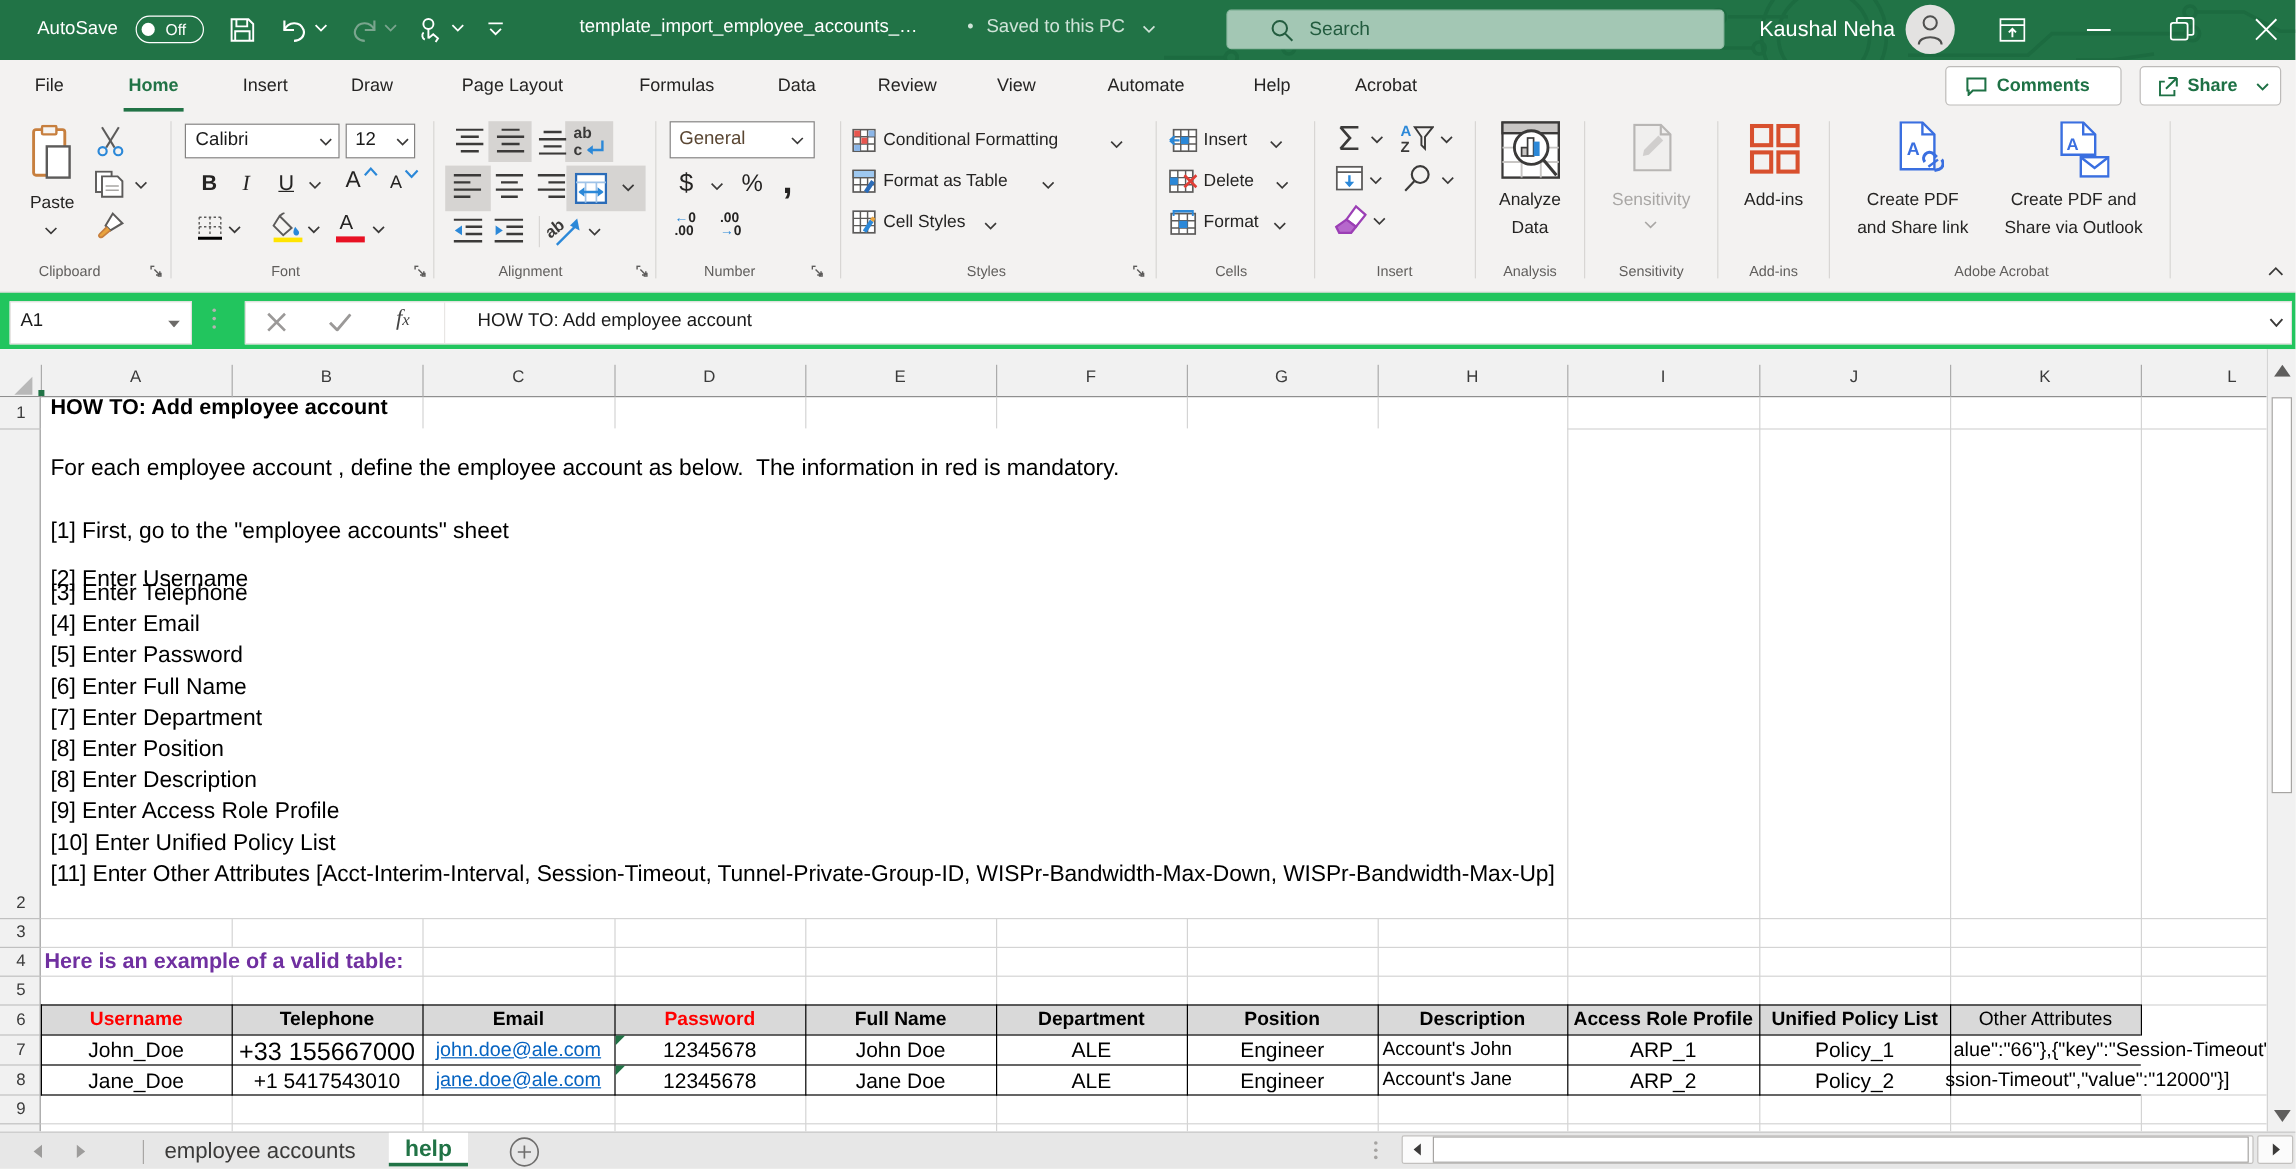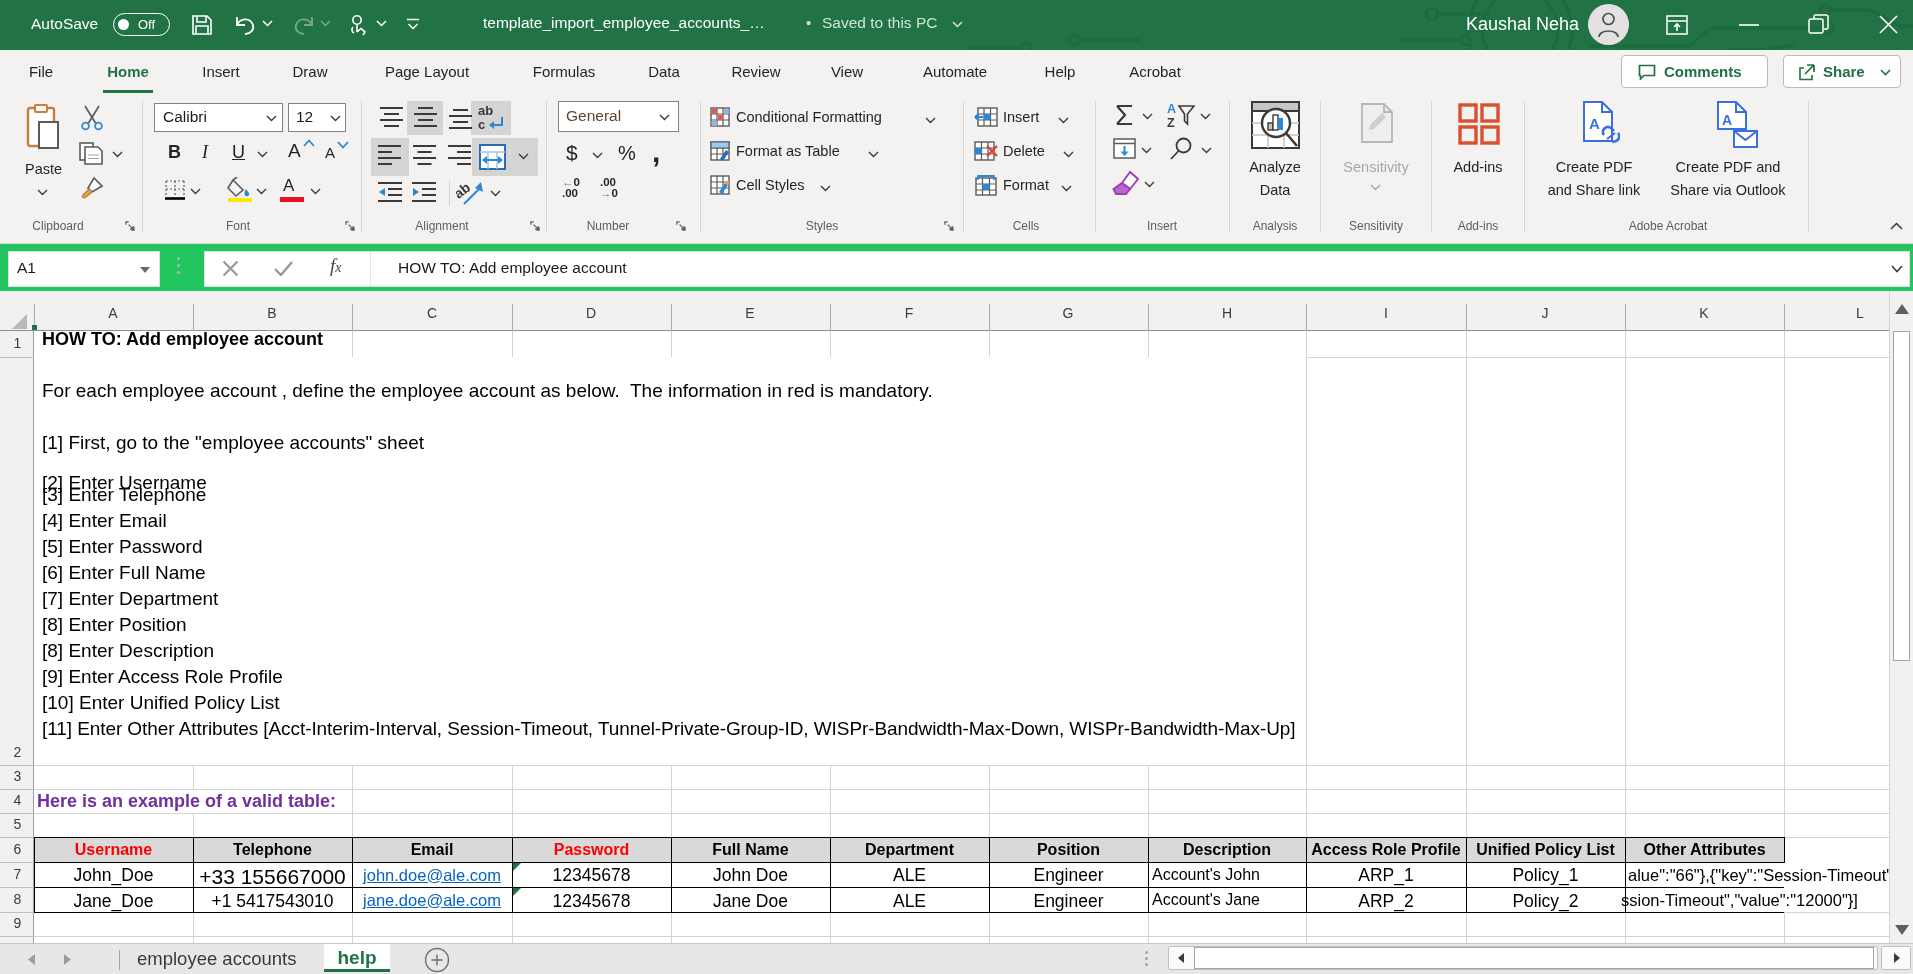--- a/index.html
+++ b/index.html
@@ -122,20 +122,29 @@
         </g>
       </svg>
 
   <div class="a wt" style="left:483px;top:14px;font-size:15.5px">template_import_employee_accounts_…</div>
   <div class="a dim" style="left:806px;top:14px;font-size:15px">•</div>
   <div class="a dim" style="left:822px;top:14px;font-size:15.5px">Saved to this PC</div>
   <svg class="tb-ic" style="left:952px;top:21px" width="11" height="7" viewBox="0 0 11 7">
         <path d="M1 1 L5.5 5.5 L10 1" fill="none" stroke="#cfe3d8" stroke-width="1.5"></path>
       </svg>
 
+  <div class="a" id="searchbox">
+    <svg class="a" style="left:35px;top:6px" width="20" height="20" viewBox="0 0 20 20">
+          <g fill="none" stroke="#235c3f" stroke-width="1.7">
+            <circle cx="8.5" cy="8.5" r="6"></circle>
+            <path d="M13 13 L19 19"></path>
+          </g>
+        </svg>
+    <div class="stext">Search</div>
+  </div>
 
   <div class="a wt" style="left:1466px;top:14px;font-size:18px">Kaushal Neha</div>
   <div class="a" style="left:1588px;top:4px;width:41px;height:41px;border-radius:50%;background:#e3e2e1">
     <svg class="a" style="left:8px;top:7px" width="25" height="28" viewBox="0 0 25 28">
           <g fill="none" stroke="#50504f" stroke-width="1.7">
             <circle cx="12.5" cy="8" r="5.5"></circle>
             <path d="M3 26 C3 18,22 18,22 26"></path>
           </g>
         </svg>
   </div>
@@ -728,21 +737,21 @@
   <div class="ctext" style="left:34px;top:550px;width:159px;text-align:center;font-size:16px;font-weight:bold;color:#ff0000">Username</div>
   <div class="ctext" style="left:193px;top:550px;width:159px;text-align:center;font-size:16px;font-weight:bold">Telephone</div>
   <div class="ctext" style="left:352px;top:550px;width:160px;text-align:center;font-size:16px;font-weight:bold">Email</div>
   <div class="ctext" style="left:512px;top:550px;width:159px;text-align:center;font-size:16px;font-weight:bold;color:#ff0000">Password</div>
   <div class="ctext" style="left:671px;top:550px;width:159px;text-align:center;font-size:16px;font-weight:bold">Full Name</div>
   <div class="ctext" style="left:830px;top:550px;width:159px;text-align:center;font-size:16px;font-weight:bold">Department</div>
   <div class="ctext" style="left:989px;top:550px;width:159px;text-align:center;font-size:16px;font-weight:bold">Position</div>
   <div class="ctext" style="left:1148px;top:550px;width:158px;text-align:center;font-size:16px;font-weight:bold">Description</div>
   <div class="ctext" style="left:1306px;top:550px;width:160px;text-align:center;font-size:16px;font-weight:bold">Access Role Profile</div>
   <div class="ctext" style="left:1466px;top:550px;width:159px;text-align:center;font-size:16px;font-weight:bold">Unified Policy List</div>
-  <div class="ctext" style="left:1625px;top:550px;width:159px;text-align:center;font-size:16px;font-weight:bold">Other Attributes</div>
+  <div class="ctext" style="left:1625px;top:550px;width:159px;text-align:center;font-size:16px;font-weight:normal">Other Attributes</div>
 
   <div class="ctext" style="left:34px;top:574px;width:159px;text-align:center;font-size:17.5px">John_Doe</div>
   <div class="ctext" style="left:193px;top:574px;width:159px;text-align:center;font-size:21px">+33 155667000</div>
   <div class="ctext" style="left:352px;top:574.5px;width:160px;text-align:center;font-size:16.5px;color:#0563c1;text-decoration:underline">john.doe@ale.com</div>
   <div class="ctext" style="left:512px;top:574px;width:159px;text-align:center;font-size:17.5px">12345678</div>
   <div class="ctext" style="left:671px;top:574px;width:159px;text-align:center;font-size:17.5px">John Doe</div>
   <div class="ctext" style="left:830px;top:574px;width:159px;text-align:center;font-size:17.5px">ALE</div>
   <div class="ctext" style="left:989px;top:574px;width:159px;text-align:center;font-size:17.5px">Engineer</div>
   <div class="ctext" style="left:1152px;top:574.5px;font-size:16px">Account's John</div>
   <div class="ctext" style="left:1306px;top:574px;width:160px;text-align:center;font-size:17.5px">ARP_1</div>

